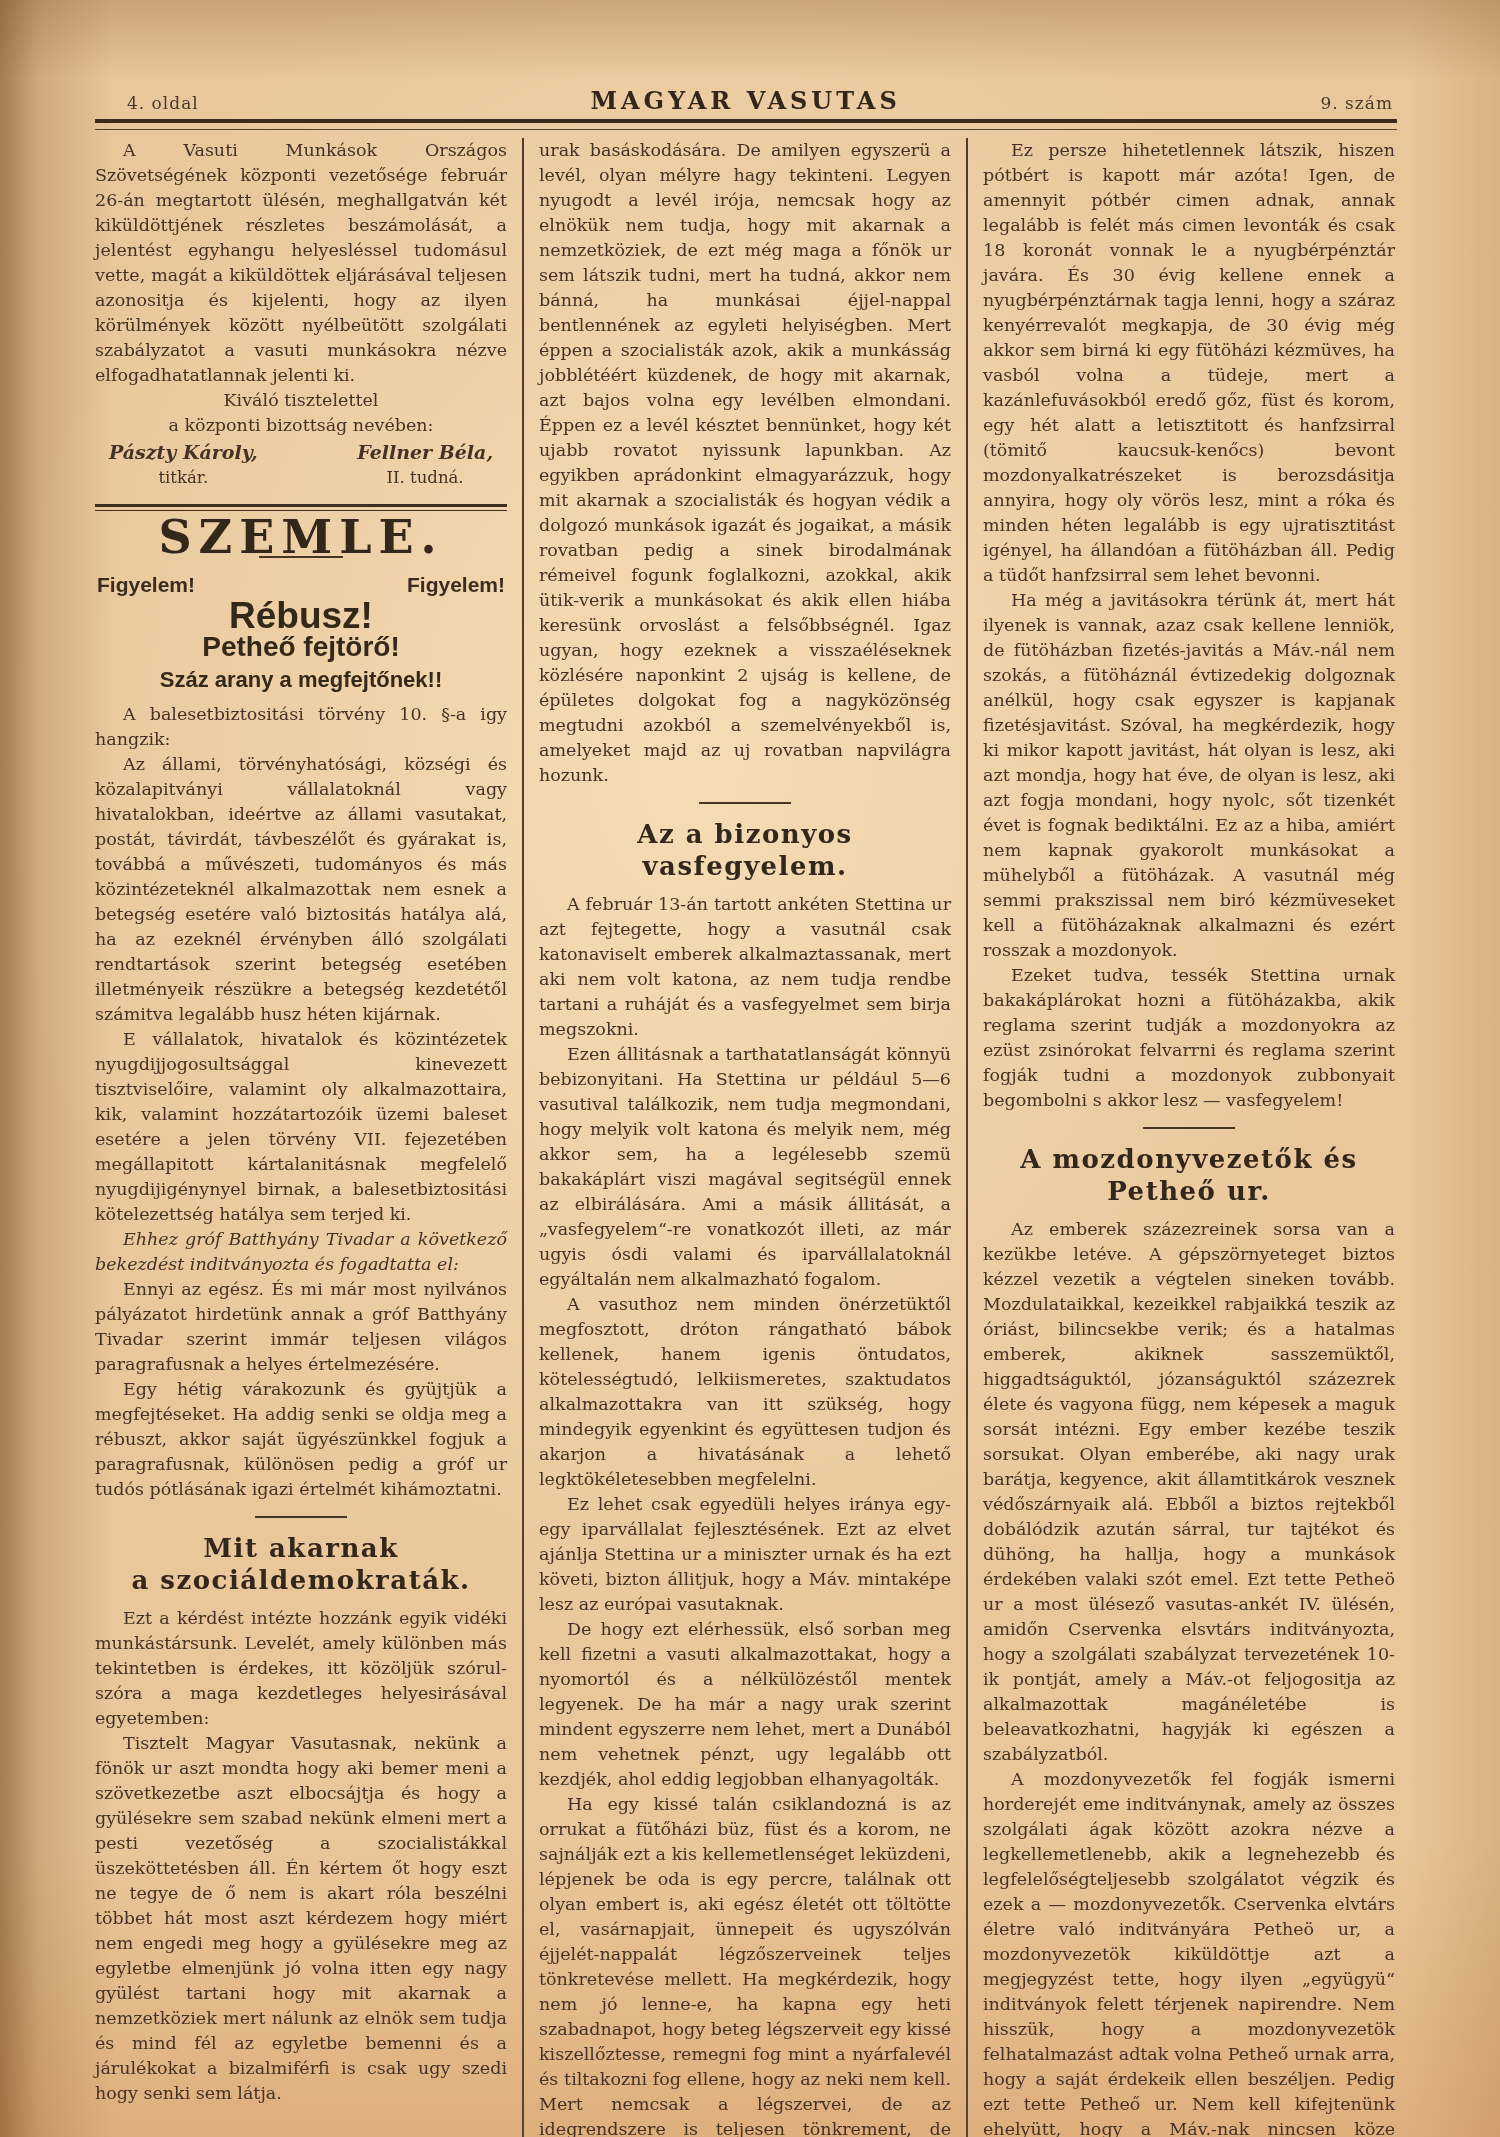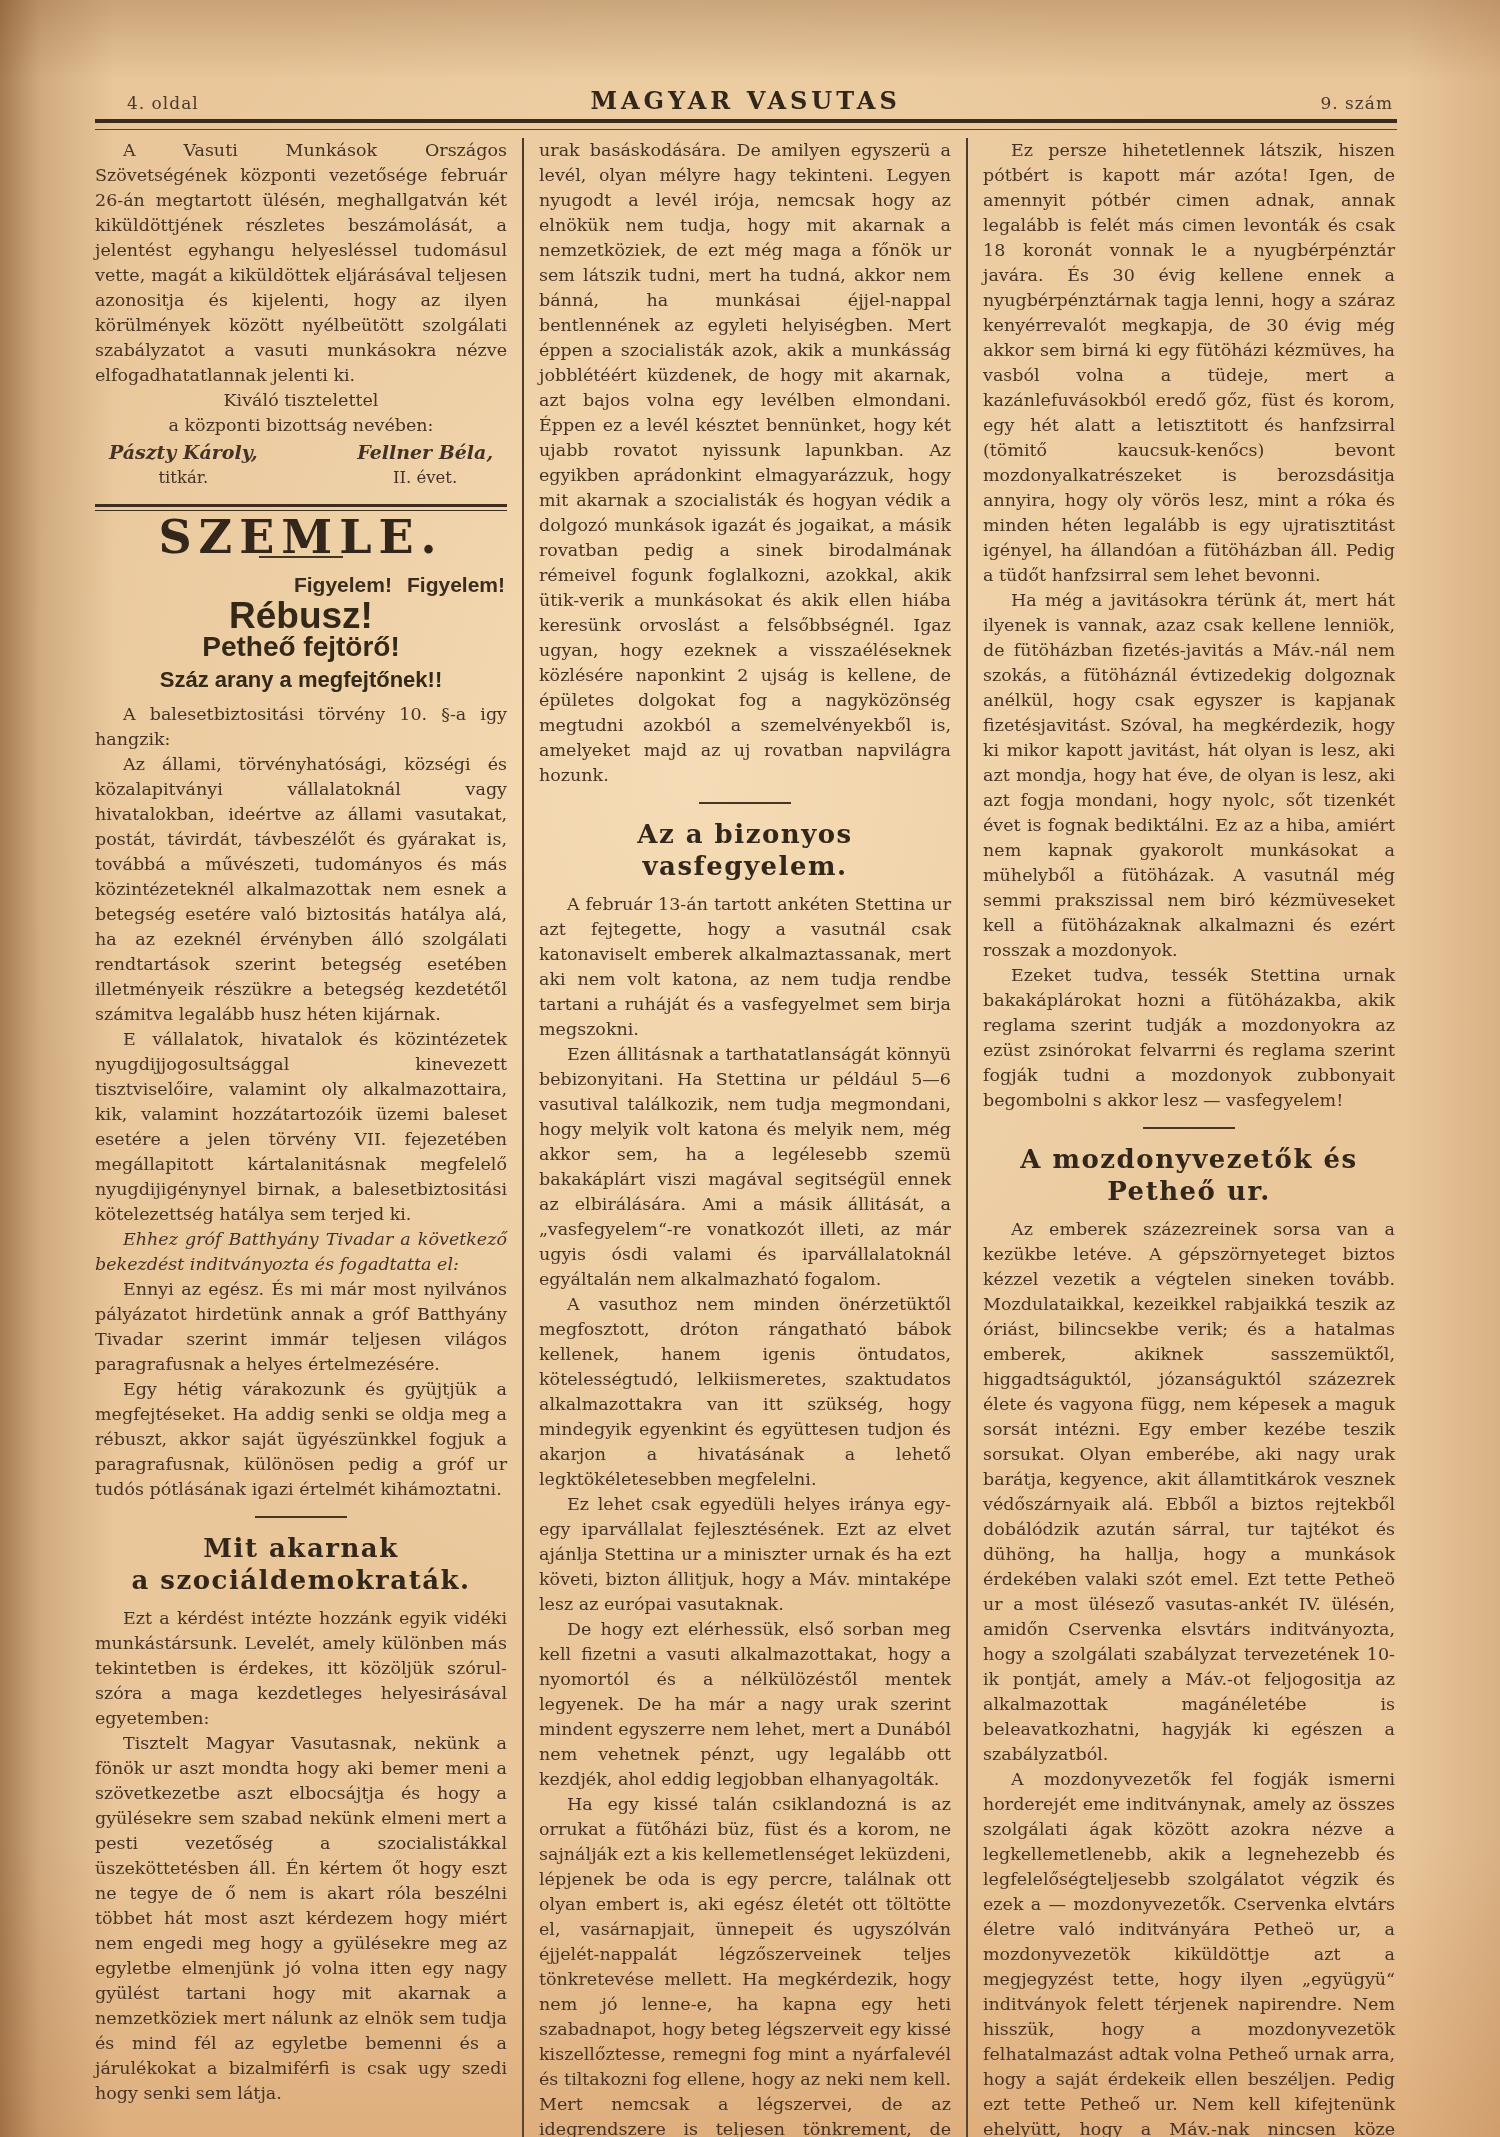--- a/index.html
+++ b/index.html
@@ -29,21 +29,21 @@
   p.i{font-style:italic;}
   .tcenter{text-align:center;text-indent:0;}
   .sig-row{display:flex;justify-content:space-between;padding:2px 14px 4px 14px;}
   .sig-block{text-align:center;}
   .sig-name{font-style:italic;font-size:19px;font-weight:bold;}
   .sig-role{font-size:16.5px;}
   .double-rule{border-top:3px solid #3e2e1e;border-bottom:1.5px solid #3e2e1e;height:3px;margin:10px 0 14px 0;}
   .szemle{font-size:46px;font-weight:bold;letter-spacing:7px;text-align:center;color:#33261a;margin:6px 0 2px 0;}
   .short-rule{width:84px;border-top:2.5px solid #473524;margin:6px auto 14px auto;}
   .short-rule.thin{border-top-width:2px;width:92px;margin:14px auto;}
-  .figyelem-row{display:flex;justify-content:flex-end;font-family:"Liberation Sans","DejaVu Sans",sans-serif;font-weight:bold;font-size:21px;color:#3a2c1e;margin:4px 2px 6px 2px;gap:15px;}
+  .figyelem-row{display:flex;justify-content:space-between;font-family:"Liberation Sans","DejaVu Sans",sans-serif;font-weight:bold;font-size:21px;color:#3a2c1e;margin:4px 2px 6px 2px;gap:15px;}
   .rebusz{font-family:"Liberation Sans","DejaVu Sans",sans-serif;font-weight:bold;font-size:37px;text-align:center;color:#342818;margin:2px 0 6px 0;}
   .elmes{font-family:"Liberation Sans","DejaVu Sans",sans-serif;font-weight:bold;font-size:28px;text-align:center;color:#342818;margin:0 0 8px 0;}
   .szaz{font-family:"Liberation Sans","DejaVu Sans",sans-serif;font-weight:bold;font-size:22px;text-align:center;color:#342818;margin:0 0 10px 0;}
   .art-head{font-weight:bold;font-size:26px;line-height:32px;text-align:center;letter-spacing:1.5px;color:#33261a;margin:2px 0 10px 0;text-indent:0;}
 </style>
 </head>
 <body>
 
 <div class="sheet">
 
@@ -60,21 +60,21 @@
       <p class="p ind">A Vasuti Munkások Országos Szövetségének központi vezetősége február 26-án megtartott ülésén, meghallgatván két kiküldöttjének részletes beszámolását, a jelentést egyhangu helyesléssel tudomásul vette, magát a kiküldöttek eljárásával teljesen azonositja és kijelenti, hogy az ilyen körülmények között nyélbeütött szolgálati szabályzatot a vasuti munkásokra nézve elfogadhatatlannak jelenti ki.</p>
       <p class="p tcenter">Kiváló tisztelettel</p>
       <p class="p tcenter">a központi bizottság nevében:</p>
       <div class="sig-row">
         <div class="sig-block">
           <div class="sig-name">Pászty Károly,</div>
           <div class="sig-role">titkár.</div>
         </div>
         <div class="sig-block">
           <div class="sig-name">Fellner Béla,</div>
-          <div class="sig-role">II. évet.</div>
+          <div class="sig-role">II. tudná.</div>
         </div>
       </div>
       <div class="double-rule"></div>
 
       <div class="szemle">SZEMLE.</div>
       <div class="short-rule"></div>
 
       <div class="figyelem-row">
         <span>Figyelem!</span>
         <span>Figyelem!</span>

